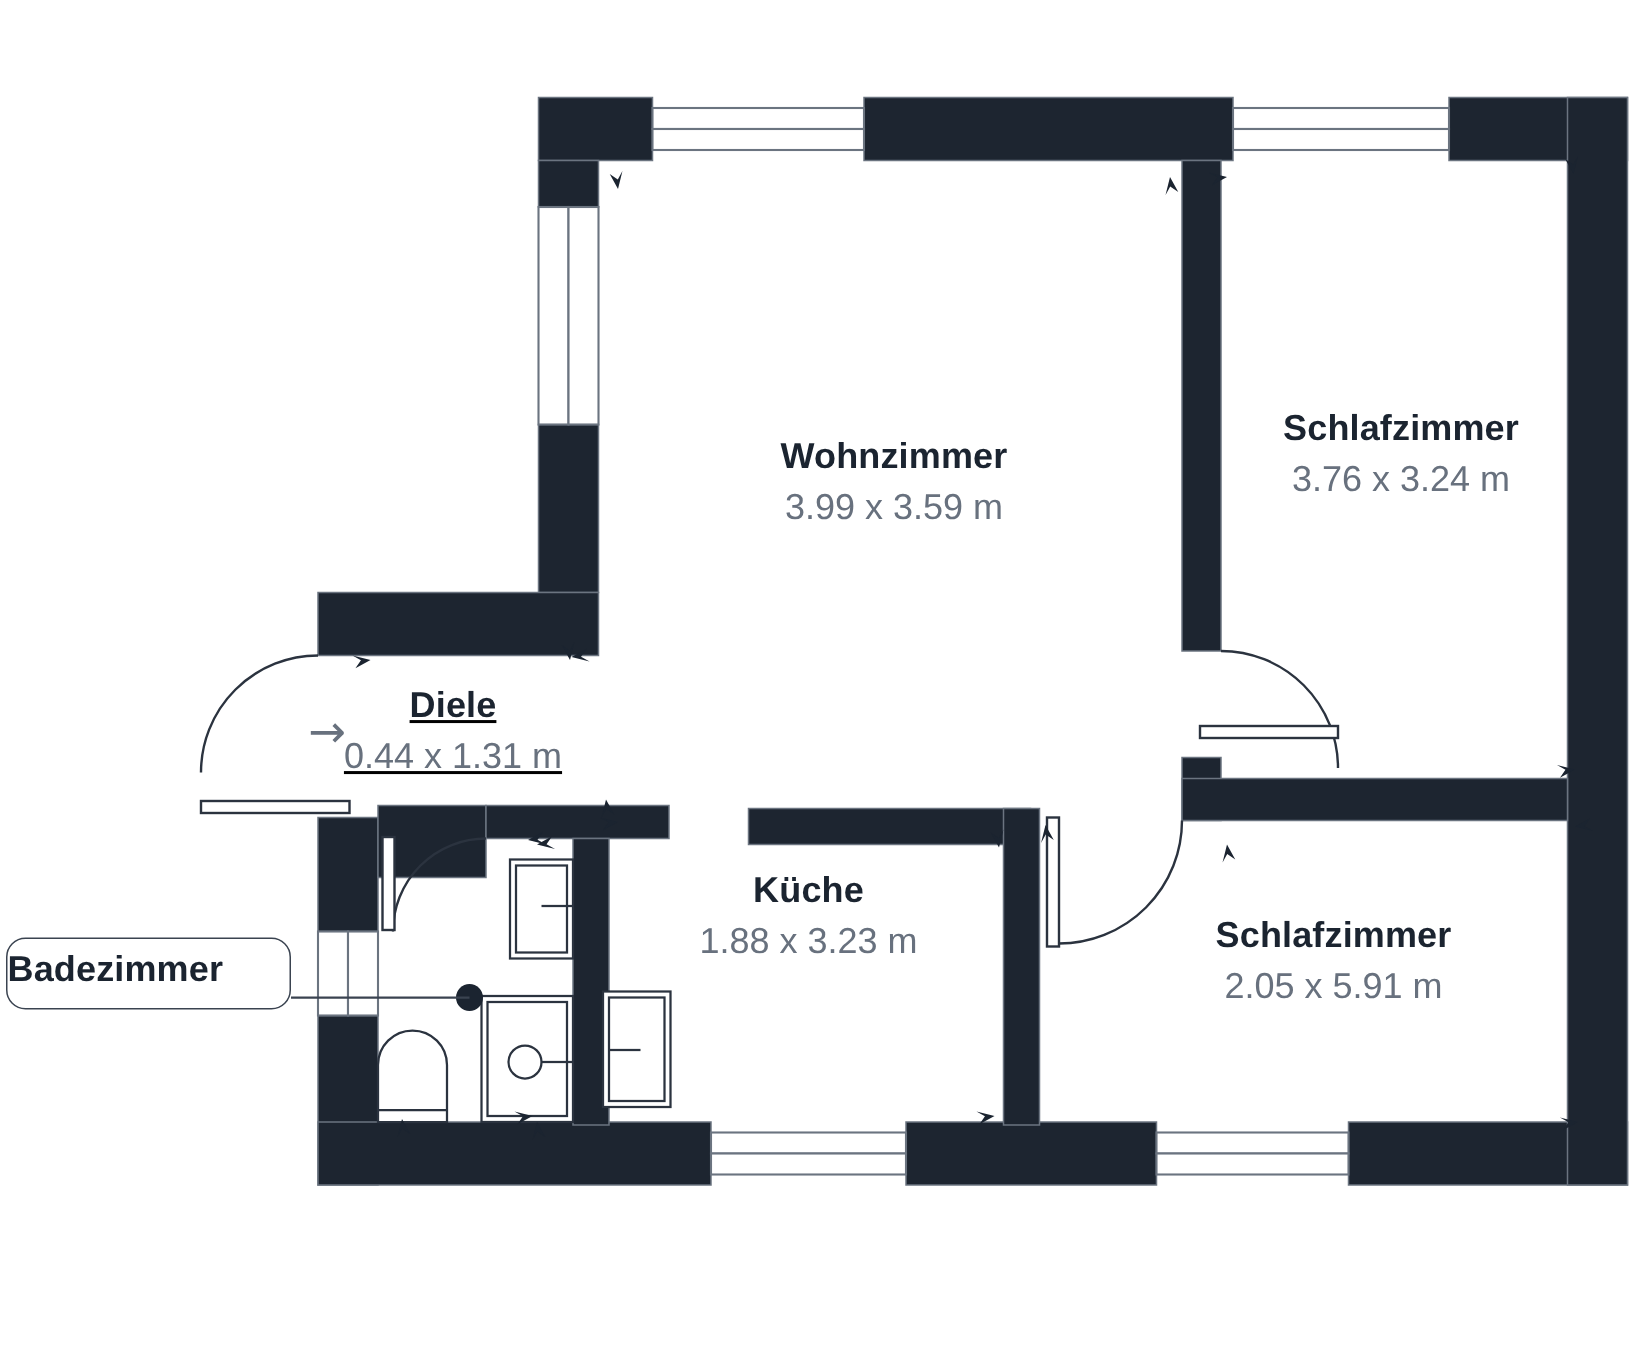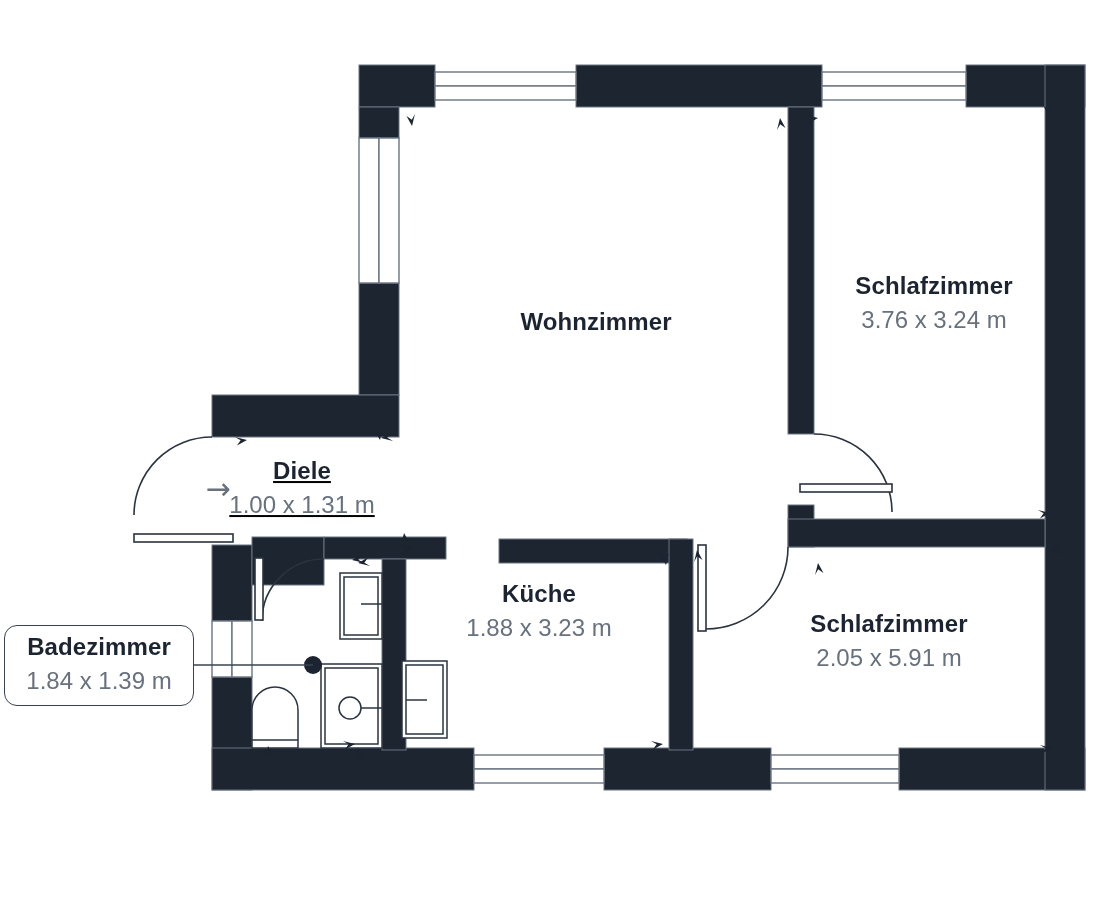--- a/index.html
+++ b/index.html
@@ -45,22 +45,22 @@
     color: #68717e;
     line-height: 1.3;
     margin-top: 2px;
   }
   .callout {
     position: absolute;
     box-sizing: border-box;
     background: #ffffff;
     border: 1.6px solid #3a4350;
     border-radius: 13px;
-    padding: 6px 14px 9px 14px;
-    text-align: center;
+    padding: 6px 14px 9px 0;
+    text-align: left;
     transform: translate(0, 0);
   }
   .entry-arrow {
     position: absolute;
     font-size: 30px;
     color: #68717e;
     line-height: 1;
     transform: translate(-50%, -50%);
     font-family: "DejaVu Sans", sans-serif;
   }
@@ -252,47 +252,47 @@
       <line x1="38" y1="838" x2="38" y2="872"></line>
       <line x1="21" y1="855" x2="55" y2="855"></line>
       <line x1="26" y1="843" x2="50" y2="867"></line>
       <line x1="26" y1="867" x2="50" y2="843"></line>
       <circle cx="38" cy="855" r="2.1" fill="#5d6570" stroke="none"></circle>
     </g>
   </svg>
 
   <div class="room-label" style="left:596px; top:322px;">
     <div class="room-name">Wohnzimmer</div>
+    <div class="room-dims">3.99 x 3.59 m</div>
   </div>
 
   <div class="room-label" style="left:934px; top:303px;">
     <div class="room-name">Schlafzimmer</div>
     <div class="room-dims">3.76 x 3.24 m</div>
   </div>
 
   <div class="room-label" style="left:302px; top:488px;text-decoration:underline;">
     <div class="room-name">Diele</div>
-    <div class="room-dims">1.00 x 1.31 m</div>
+    <div class="room-dims">0.44 x 1.31 m</div>
   </div>
 
   <div class="room-label" style="left:539px; top:611px;">
     <div class="room-name">Küche</div>
     <div class="room-dims">1.88 x 3.23 m</div>
   </div>
 
   <div class="room-label" style="left:889px; top:641px;">
     <div class="room-name">Schlafzimmer</div>
     <div class="room-dims">2.05 x 5.91 m</div>
   </div>
 
   <div class="entry-arrow" style="left:218px; top:489px;">→</div>
 
   <div class="callout" style="left:4px; top:625px; width:190px;">
     <div class="room-name">Badezimmer</div>
-    <div class="room-dims">1.84 x 1.39 m</div>
   </div>
 
   <div class="compass" style="left:0px; top:820px;">
     <div class="compass-letter" style="left:38px; top:23px;">W</div>
     <div class="compass-letter" style="left:72px; top:35px;">N</div>
     <div class="compass-letter" style="left:38px; top:60px;">E</div>
     <div class="compass-letter" style="left:6px; top:35px;">S</div>
   </div>
 
 </div>

